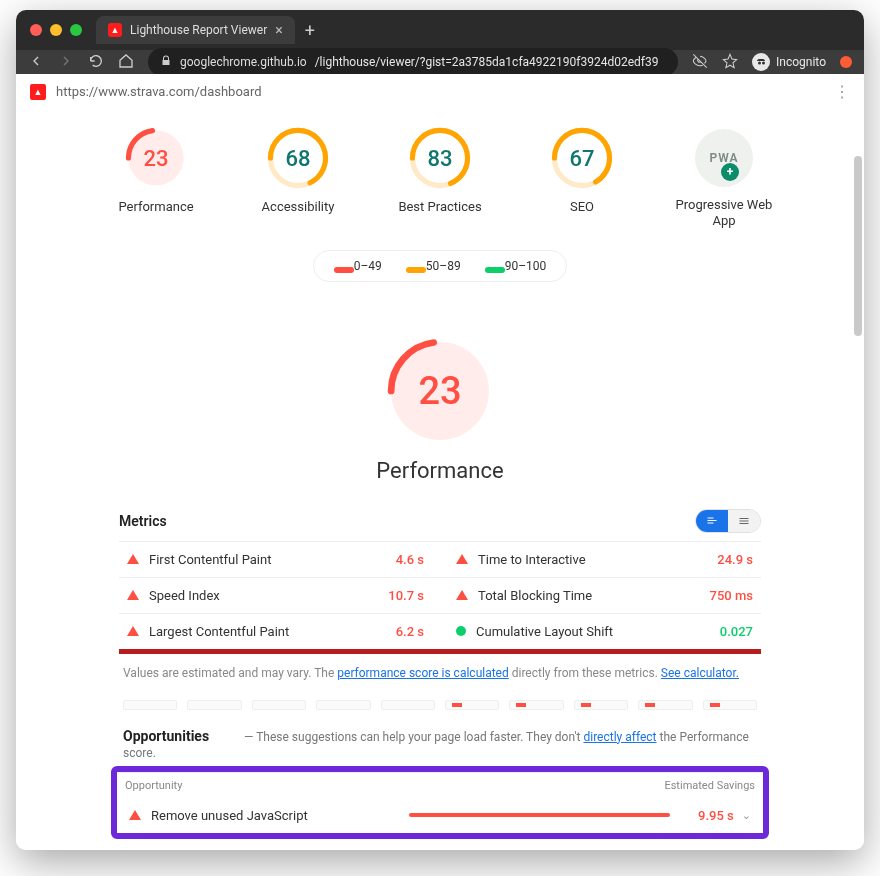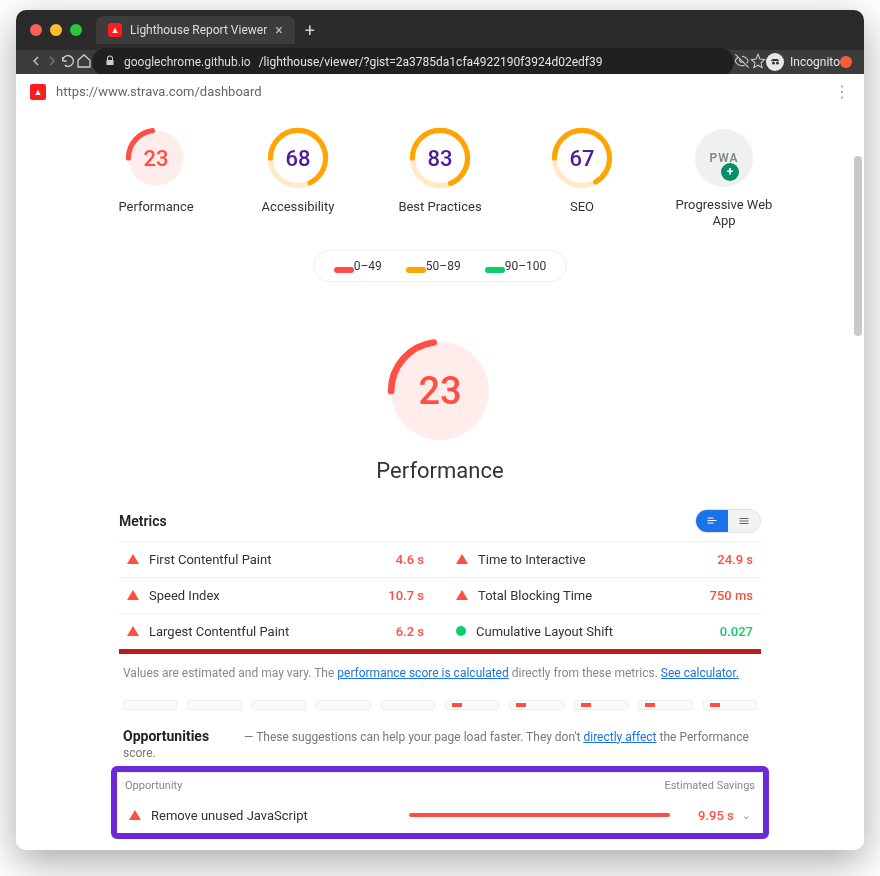--- a/index.html
+++ b/index.html
@@ -8,21 +8,21 @@
   
   .tabstrip { background: #2b2b2b; display: flex; align-items: center; height: 40px; padding: 0 8px; }
   .traffic { display: flex; gap: 8px; margin-right: 14px; padding-left: 6px;}
   .dot { width: 12px; height: 12px; border-radius: 50%; }
   .dot.red { background:#ff5f57;} .dot.yellow{background:#febc2e;} .dot.green{background:#28c840;}
   .tab { background:#3c3c3c; color:#ddd; display:flex; align-items:center; padding:6px 12px; border-radius:8px 8px 0 0; font-size:12px; gap:8px; max-width: 230px;}
   .tab .fav { width:14px; height:14px; background:#ff1c1c; border-radius:3px; display:flex; align-items:center; justify-content:center; color:#fff; font-size:9px; font-weight:700;}
   .tab .close { color:#bbb; font-size:14px; }
   .newtab { color:#ccc; font-size:18px; margin-left: 10px;}
   
-  .toolbar { background:#3c3c3c; display:flex; align-items:center; height:24px; padding:0 12px; color:#ccc; font-size:14px;}
+  .toolbar { background:#3c3c3c; display:flex; align-items:center; height:24px; padding:0 12px; gap:14px; color:#ccc; font-size:14px;}
   .toolbar svg { width:16px; height:16px; fill:#ccc; }
   .omnibox { flex:1; background:#202020; border-radius:18px; height:28px; display:flex; align-items:center; padding:0 12px; color:#aaa; font-size:12px; gap:8px; overflow:hidden;}
   .omnibox .lock svg{width:12px;height:12px;fill:#ccc;}
   .omnibox .path-dim{color:#e5e5e5;}
   .incog { display:flex; align-items:center; gap:6px; color:#e8e8e8; font-size:12px;}
   .incog .ic{width:18px;height:18px;border-radius:50%;background:#e8e8e8;display:flex;align-items:center;justify-content:center;}
   .incog .ic svg{width:12px;height:12px;fill:#333;}
   .ext-dot{width:12px;height:12px;border-radius:50%;background:#ff5c35;}
   
   .content { flex:1; background:#fff; overflow-y:hidden; position:relative;}
@@ -31,21 +31,21 @@
   .urlbar .lhicon{width:16px;height:16px;background:#ff1c1c;border-radius:2px;display:flex;align-items:center;justify-content:center;color:#fff;font-size:9px;font-weight:700;}
   .urlbar .kebab{margin-left:auto;color:#999;font-size:16px;}
   .scrollbar-thumb{position:absolute;right:2px;top:82px;width:8px;height:180px;background:#c9c9c9;border-radius:4px;}
   
   .scores { display:flex; justify-content:center; gap:42px; padding:18px 0 6px 0; }
   .score-item{ display:flex; flex-direction:column; align-items:center; width:100px;}
   .gauge-wrap{ position:relative; width:62px; height:62px;}
   .gauge-num{position:absolute;inset:0;display:flex;align-items:center;justify-content:center;font-size:22px;font-weight:500;}
   .score-label{ margin-top:10px; font-size:13px; color:#333; text-align:center; line-height:1.25;}
   .gauge-red .gauge-num{color:#ff4e42;}
-  .gauge-orange .gauge-num{color:#4c1d95;}
+  .gauge-orange .gauge-num{color:#0f766e;}
   .pwa-badge{width:58px;height:58px;border-radius:50%;background:#eef1ee;display:flex;align-items:center;justify-content:center;position:relative;margin-top:2px;}
   .pwa-badge .txt{font-size:12px;color:#7d8b84;font-weight:600;letter-spacing:1px;}
   .pwa-plus{position:absolute;bottom:6px;right:14px;width:18px;height:18px;border-radius:50%;background:#0b8d6a;display:flex;align-items:center;justify-content:center;color:#fff;font-size:12px;font-weight:700;}
   
   .legend{display:flex;justify-content:center;margin:14px 0 28px 0;}
   .legend-pill{border:1px solid #eee;border-radius:24px;padding:8px 20px;display:flex;gap:24px;align-items:center;font-size:12px;color:#333;}
   .lg-item{display:flex;align-items:flex-end;}
   .lg-swatch{width:20px;height:6px;border-radius:3px;}
   .sw-red{background:#ff4e42;} .sw-orange{background:#ffa400;} .sw-green{background:#0cce6b;}
   

